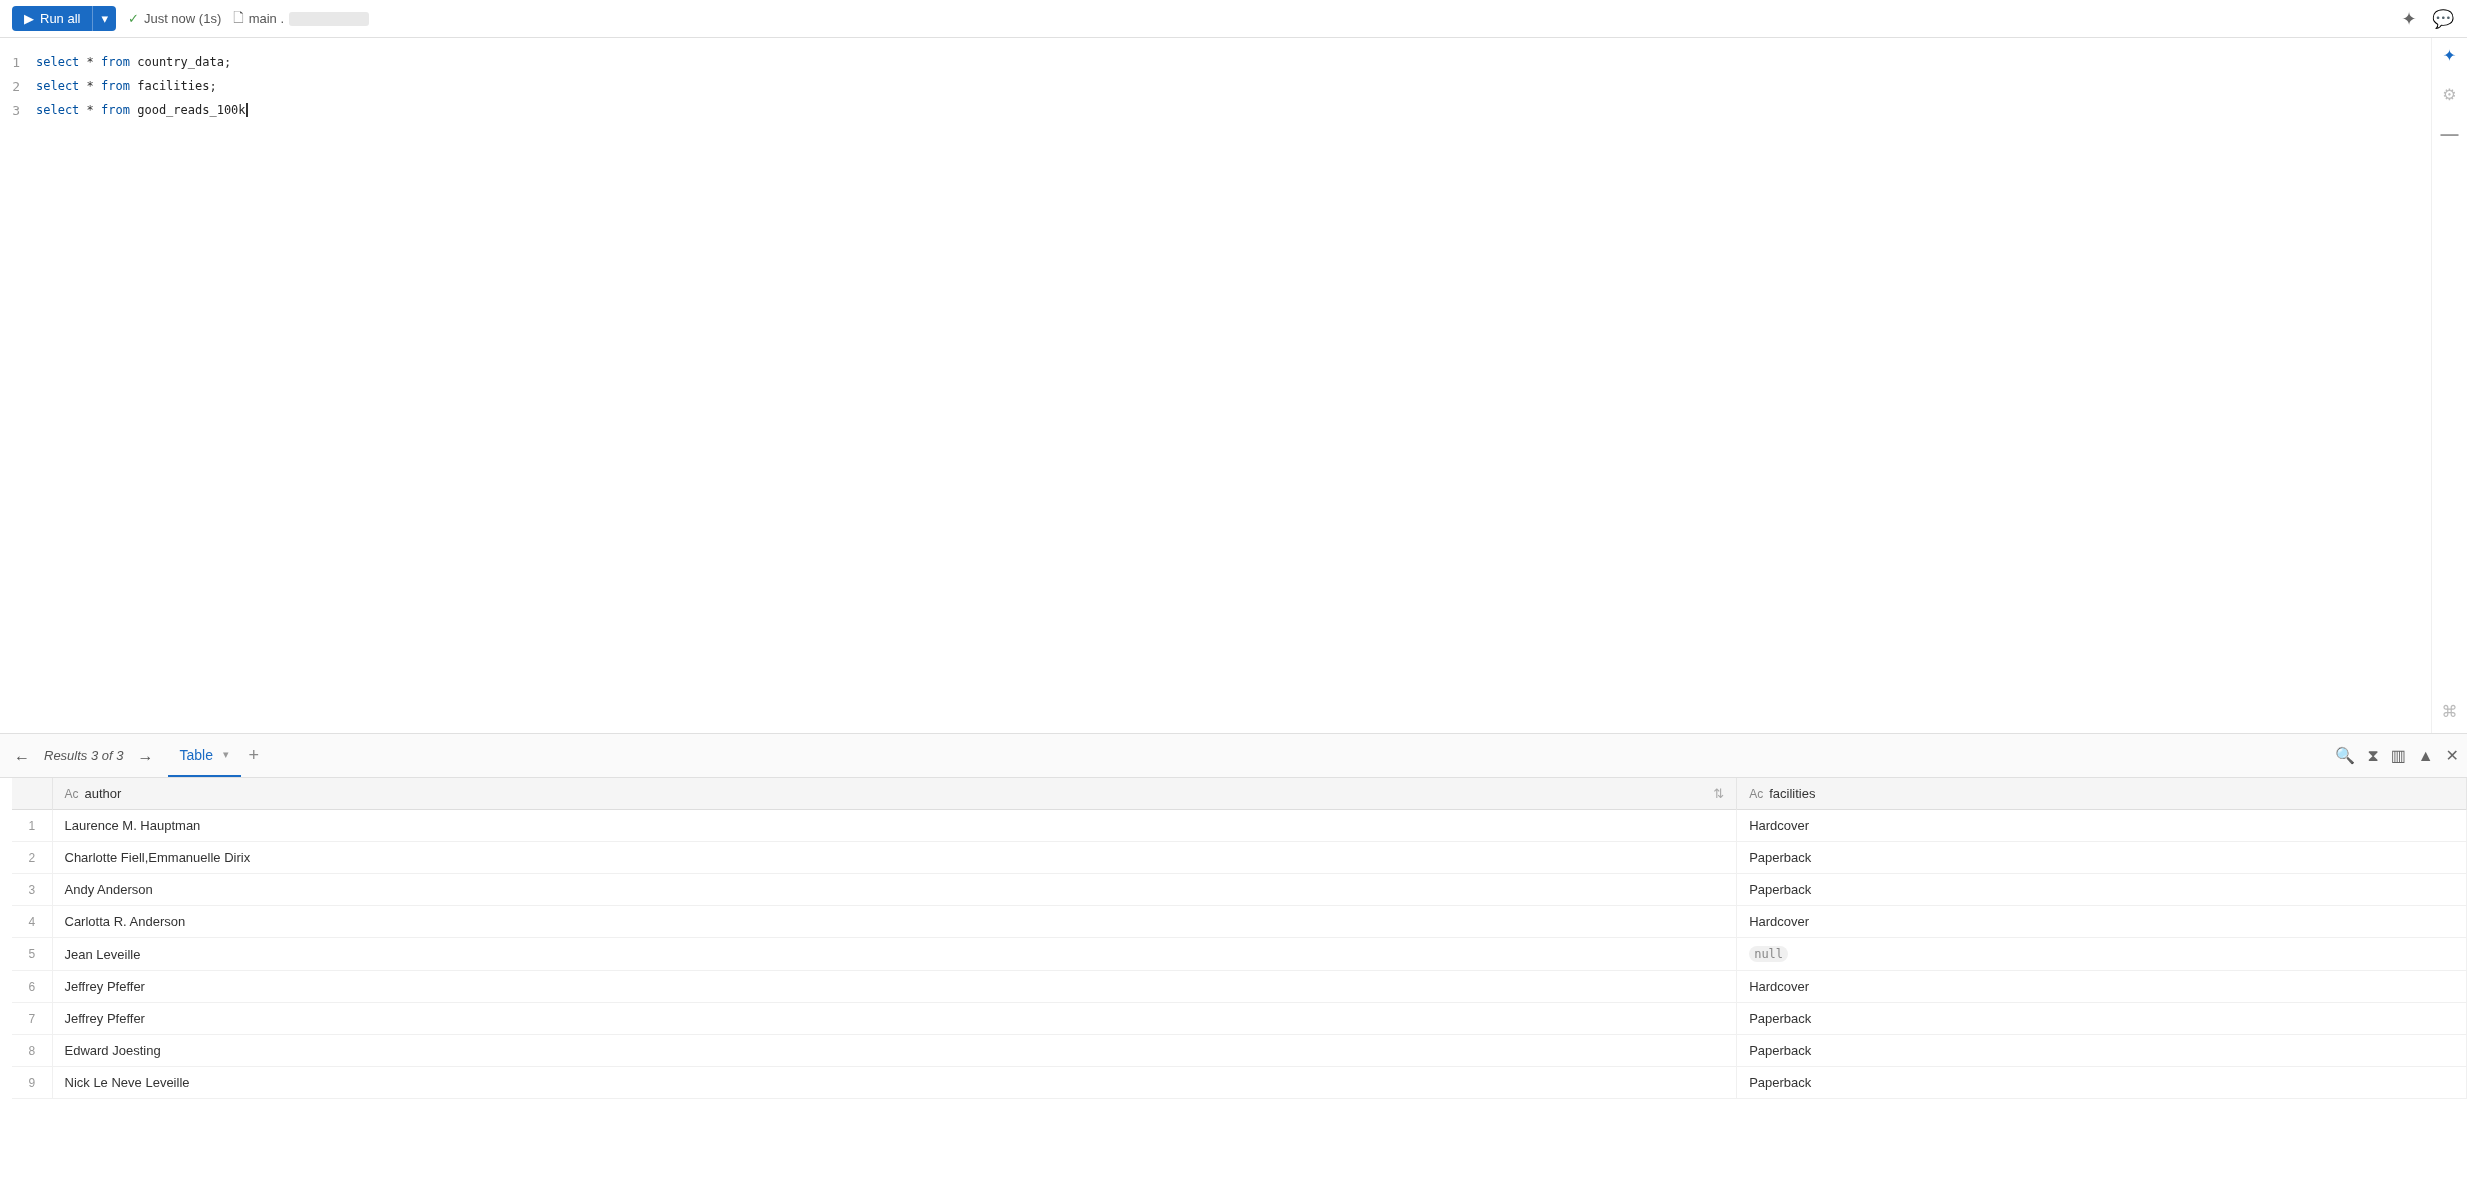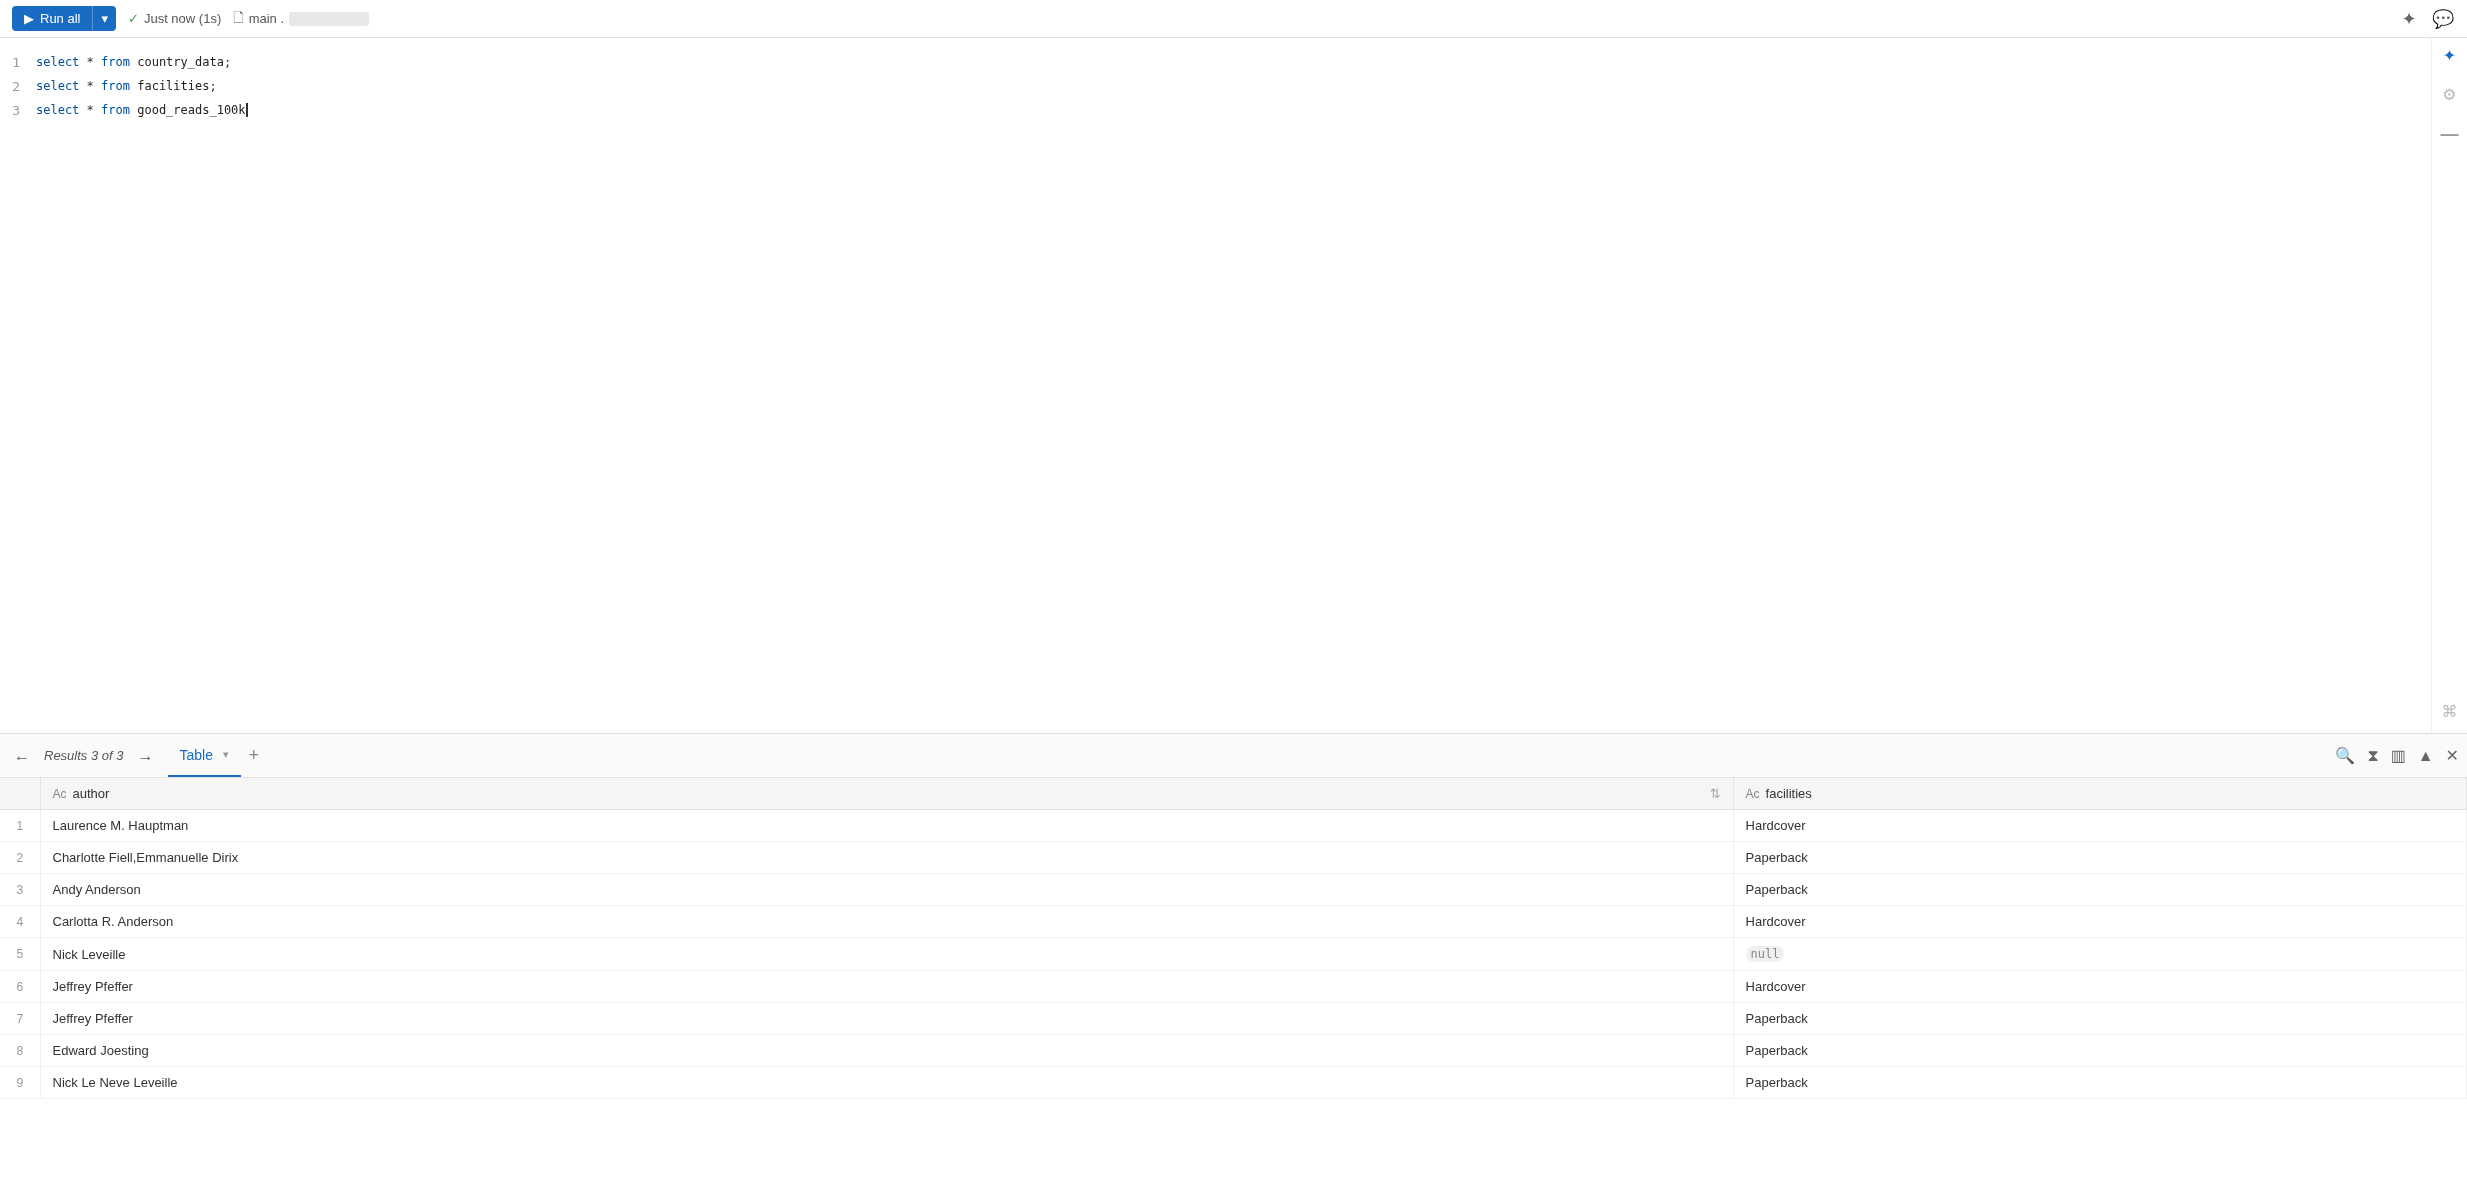--- a/index.html
+++ b/index.html
@@ -216,20 +216,21 @@
       border: none;
       cursor: pointer;
       color: #666;
       font-size: 16px;
     }
 
     
     .table-container {
       flex: 1;
       overflow: auto;
+      padding-left: 12px;
     }
     table {
       width: 100%;
       border-collapse: collapse;
       font-size: 13px;
     }
     thead tr {
       background: #f5f5f5;
       border-bottom: 1px solid #ddd;
     }
@@ -412,21 +413,21 @@
             <td>Andy Anderson</td>
             <td>Paperback</td>
           </tr>
           <tr>
             <td>4</td>
             <td>Carlotta R. Anderson</td>
             <td>Hardcover</td>
           </tr>
           <tr>
             <td>5</td>
-            <td>Nick Leveille</td>
+            <td>Jean Leveille</td>
             <td><span class="null-badge">null</span></td>
           </tr>
           <tr>
             <td>6</td>
             <td>Jeffrey Pfeffer</td>
             <td>Hardcover</td>
           </tr>
           <tr>
             <td>7</td>
             <td>Jeffrey Pfeffer</td>

